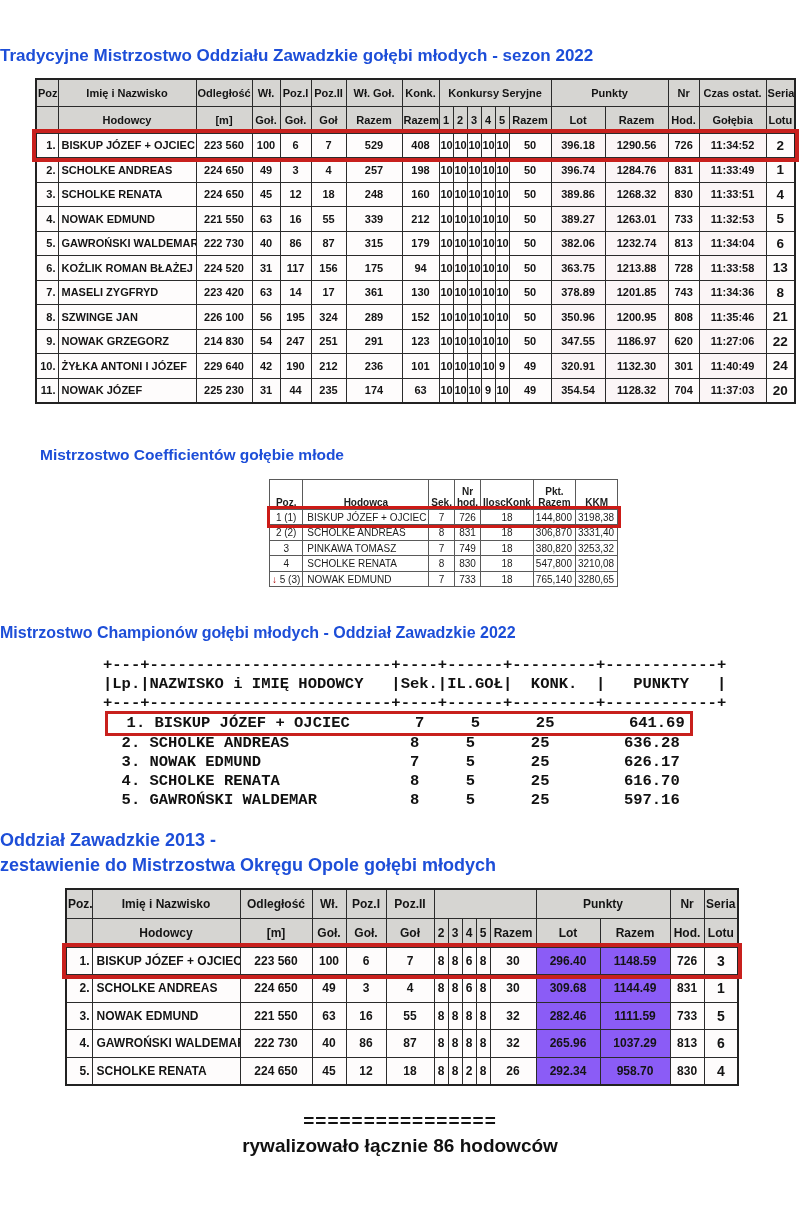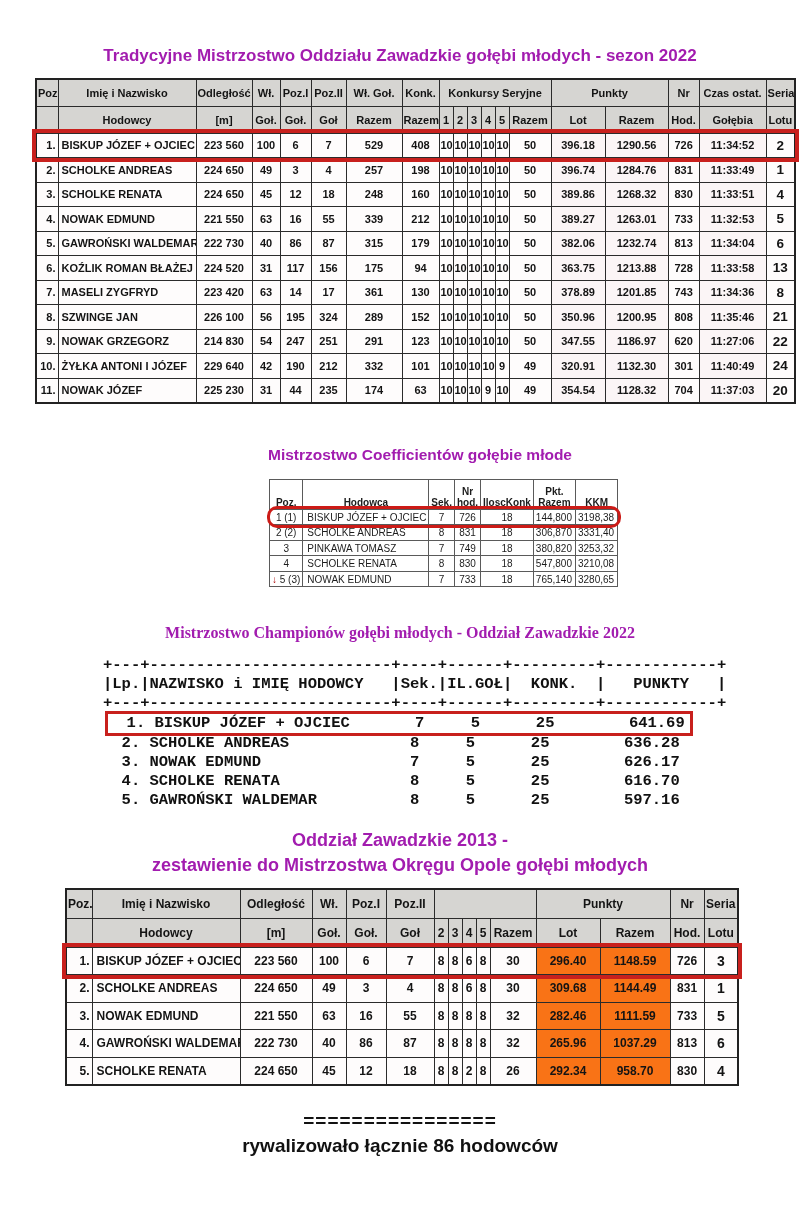--- a/index.html
+++ b/index.html
@@ -1,24 +1,24 @@
 <!DOCTYPE html>
 <html><head>
 <meta charset="utf-8">
 <style>
   * { box-sizing: border-box; }
   html, body { margin: 0; padding: 0; background: #ffffff; }
   body { width: 800px; font-family: "Liberation Sans", sans-serif; color: #141414; }
   .page { width: 800px; }
 
   
-  .doc-title { text-align: center; font-weight: bold; color: #a21caf; }
+  .doc-title { text-align: left; font-weight: bold; color: #1d4ed8; }
   .title-1 { font-size: 17px; margin: 46px 0 12px 0; }
   .title-2 { font-size: 15.5px; line-height: 1.45; margin: 40px 0 13px 0; padding-left: 40px; }
-  .title-3 { font-size: 16px; margin: 37px 0 14px 0; font-family: Liberation Serif, serif; }
+  .title-3 { font-size: 16px; margin: 37px 0 14px 0; }
   .title-4 { font-size: 18px; line-height: 1.35; margin: 18px 0 11px 0; }
 
   
   table.scan { border-collapse: collapse; table-layout: fixed; background: #fefcfc; }
   table.scan th, table.scan td {
     border: 1px solid #2b2b2b; font-weight: bold; text-align: center;
     padding: 0 1px; overflow: hidden; white-space: nowrap;
   }
   table.scan { border: 2px solid #222; }
   table.scan thead th { background: #d6d5d2; }
@@ -29,32 +29,32 @@
   .t1 td:nth-child(1) { text-align: right; padding-right: 2px; }
   .t1 td:nth-child(2) { text-align: left; padding-left: 3px; }
   .t1 td:nth-child(15), .t1 td:nth-child(16), .t1 td:nth-child(18) { background: #fbf5f6; }
   .t1 td:nth-child(19) { font-size: 13.5px; }
 
   table.t4 { width: 672px; margin-left: 65px; font-size: 12px; }
   .t4 thead tr { height: 29px; }
   .t4 tbody tr { height: 27.5px; }
   .t4 td:nth-child(1) { text-align: right; padding-right: 2px; }
   .t4 td:nth-child(2) { text-align: left; padding-left: 4px; }
-  .t4 td:nth-child(12), .t4 td:nth-child(13) { background: #f97316; margin-top: 31px; }
+  .t4 td:nth-child(12), .t4 td:nth-child(13) { background: #8b5cf6; margin-top: 31px; }
   .t4 td:nth-child(15) { font-size: 14px; }
 
   tr.hl-row { outline: 4px solid #c8201d; outline-offset: 0px; }
 
   
   table.t2 { border-collapse: collapse; width: 306px; margin-left: 269px;
              font-size: 10px; color: #1c1c1c; background: #fff; }
   .t2 th, .t2 td { border: 1px solid #5a5a5a; padding: 1px 2px; text-align: center;
                    white-space: nowrap; overflow: hidden; }
   .t2 th { font-weight: bold; vertical-align: bottom; white-space: pre-line; height: 30px; }
-  .t2 tbody tr { height: 15.5px; border-radius: 7px; }
+  .t2 tbody tr { height: 15.5px; }
   .t2 td:nth-child(2) { text-align: left; padding-left: 4px; }
   .t2 td:nth-child(6), .t2 td:nth-child(7) { text-align: right; padding-right: 3px; }
   .t2 tr.hl-row { outline: 3px solid #cc1b17; }
   .down-arrow { color: #aa0000; font-weight: bold; }
 
   
   .champ-block { margin-left: 103px; font-family: "Liberation Mono", monospace;
                  font-weight: bold; font-size: 15.5px; line-height: 19px; color: #111; }
   .champ-block pre { margin: 0; font: inherit; }
   .champ-hl { display: inline-block; border: 3px solid #c8201d; margin: -2px 0 -2px 2px;
@@ -322,21 +322,21 @@
           <td>11:27:06</td>
           <td>22</td>
         </tr>
         <tr>
           <td>10.</td>
           <td>ŻYŁKA ANTONI I JÓZEF</td>
           <td>229 640</td>
           <td>42</td>
           <td>190</td>
           <td>212</td>
-          <td>332</td>
+          <td>236</td>
           <td>101</td>
           <td>10</td>
           <td>10</td>
           <td>10</td>
           <td>10</td>
           <td>9</td>
           <td>49</td>
           <td>320.91</td>
           <td>1132.30</td>
           <td>301</td>

